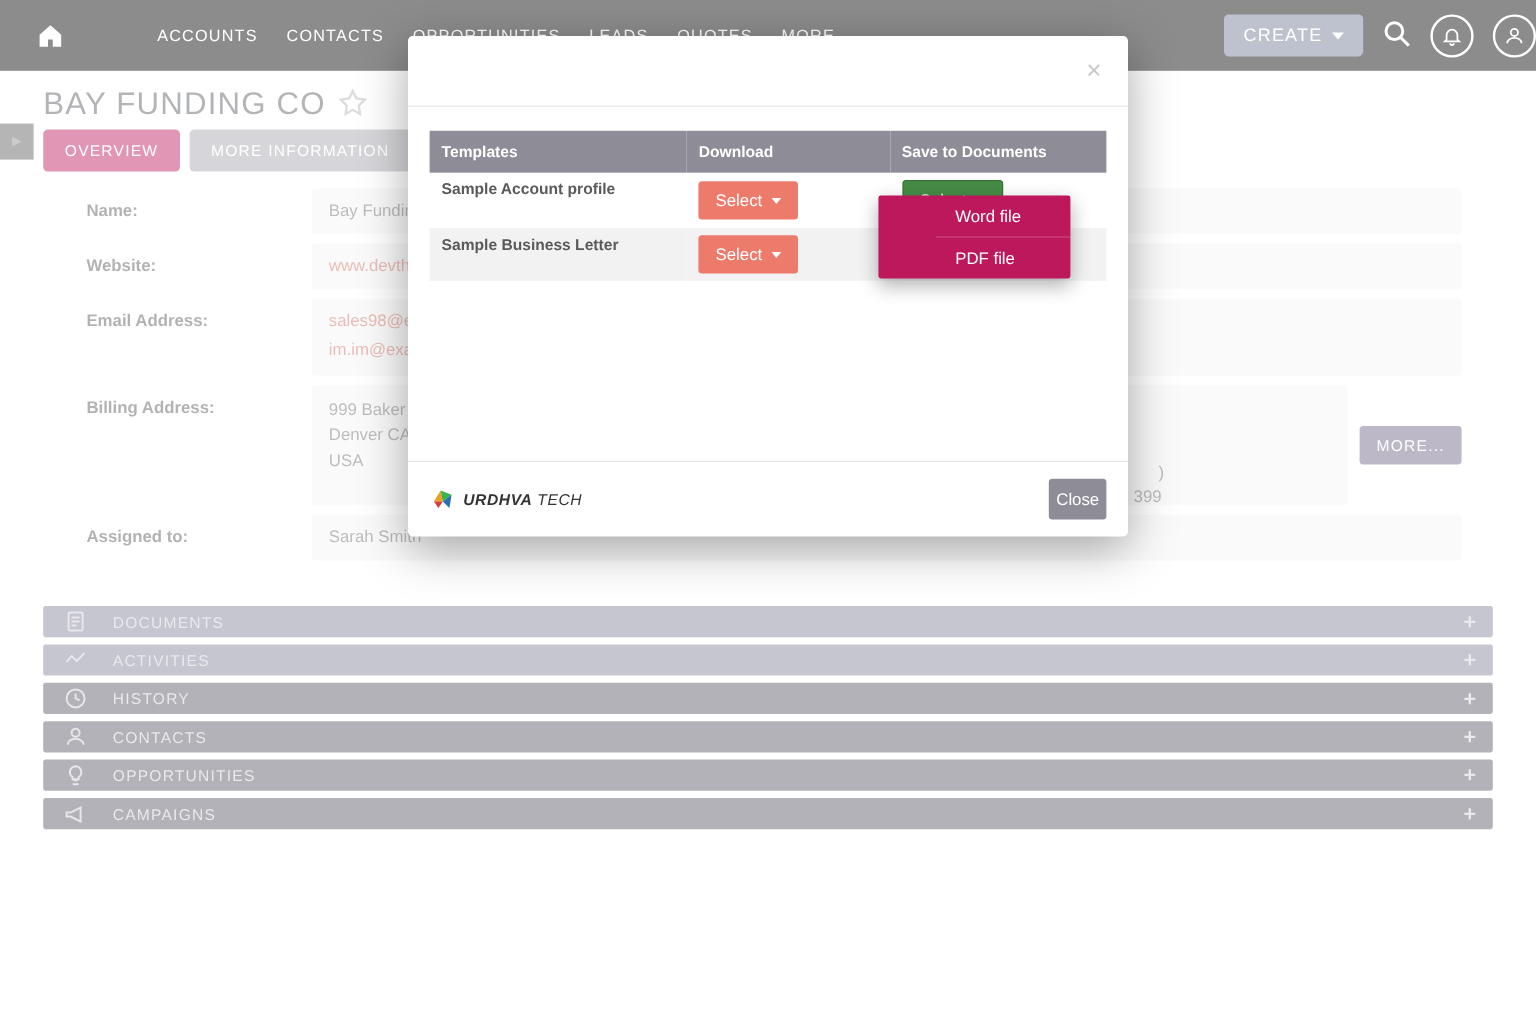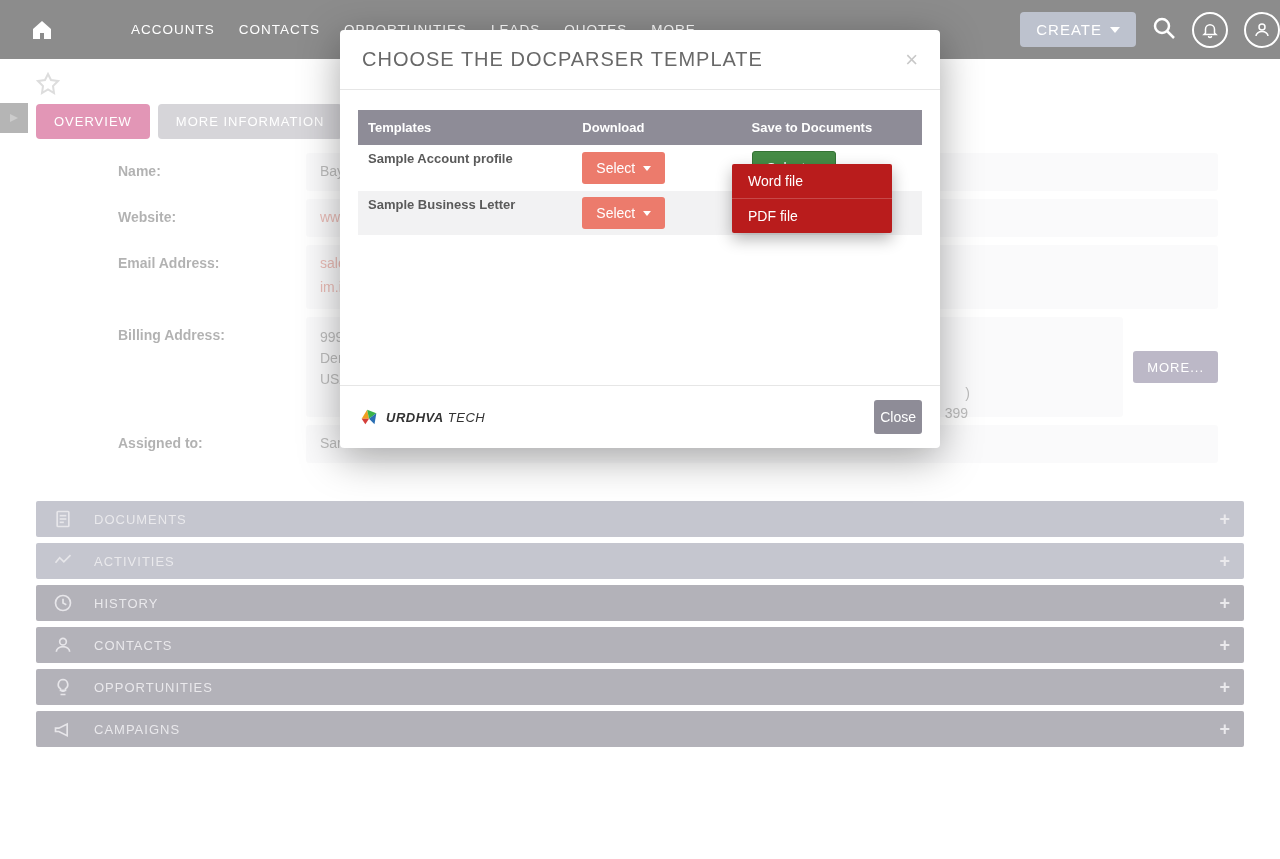--- a/index.html
+++ b/index.html
@@ -82,21 +82,21 @@
     font-size: 13px;
     letter-spacing: 1px;
     color: #fff;
     border-radius: 4px;
   }
   .tab.active { background: #be185d; }
   .tab.inactive { background: #a4a2ab; }
   .tab.third { background: #a4a2ab; width: 40px; }
 
   .details-area { padding: 0 62px 30px 72px; }
-  .detail-row { display: flex; margin-bottom: 8px; margin-left: 46px; }
+  .detail-row { display: flex; margin-bottom: 8px; }
   .detail-label { width: 188px; font-weight: 600; color: #565656; font-size: 14px; padding-top: 10px; }
   .detail-value-box {
     background: #f4f4f6;
     border-radius: 3px;
     padding: 10px 14px;
     color: #6b6b6b;
     flex: 1;
     min-height: 38px;
     font-size: 14px;
   }
@@ -114,21 +114,21 @@
     letter-spacing: 1px;
     align-self: center;
     height: 32px;
   }
 
   
   .accordion-list { padding: 0 36px; display: flex; flex-direction: column; gap: 6px; }
   .accordion {
     background: #585464;
     color: #d0cfd6;
-    height: 36px;
+    height: 26px;
     display: flex;
     align-items: center;
     padding: 0 14px;
     gap: 18px;
     border-radius: 2px;
   }
   .accordion.light { background: #7e8094; }
   .accordion .acc-icon { width: 26px; display: flex; justify-content: center; }
   .accordion .acc-icon svg { width: 20px; height: 20px; fill: none; stroke: #c9c8d0; stroke-width: 2; }
   .accordion .acc-label { font-size: 13px; letter-spacing: 1px; font-weight: 500; }
@@ -196,25 +196,26 @@
   .btn-select.green { background: #468c46; border: 1px solid #357335; }
   .btn-select .caret {
     width: 0; height: 0;
     border-left: 4px solid transparent;
     border-right: 4px solid transparent;
     border-top: 5px solid #fff;
   }
 
   .dropdown-menu {
     position: absolute;
-    background: #b91c1c;
+    background: #be185d;
     color: #fff;
     border-radius: 2px;
     min-width: 160px;
     box-shadow: 0 6px 16px rgba(0,0,0,0.3);
+    padding-left: 48px;
   }
   .dropdown-menu .dd-item {
     padding: 9px 16px;
     font-size: 14px;
     cursor: pointer;
   }
   .dd-divider { height: 1px; background: rgba(255,255,255,0.2); }
 
   .modal-footer {
     border-top: 1px solid #e6e6e6;
@@ -284,20 +285,21 @@
     </div>
   </div>
 
   <div class="side-tab">
     <svg viewBox="0 0 12 12">
         <path d="M2 2 L10 6 L2 10 Z"></path>
       </svg>
   </div>
 
   <div class="page-title-row">
+    <div class="page-title">BAY FUNDING CO</div>
     <span class="star-icon">
       <svg viewBox="0 0 24 24">
           <path d="M12 3 L15 9 L22 10 L17 15 L18 22 L12 18.5 L6 22 L7 15 L2 10 L9 9 Z"></path>
         </svg>
     </span>
   </div>
 
   <div class="tabs-row">
     <div class="tab active">OVERVIEW</div>
     <div class="tab inactive">MORE INFORMATION</div>
@@ -402,21 +404,20 @@
       <span class="plus">+</span>
     </div>
   </div>
 
 </div>
 
 <div class="overlay"></div>
 
 <div class="modal">
   <div class="modal-header">
-    <div class="modal-title">CHOOSE THE DOCPARSER TEMPLATE</div>
     <button class="modal-close">×</button>
   </div>
   <div class="modal-body" style="position:relative;">
     <table class="tmpl-table">
       <thead>
         <tr>
           <th style="width:38%">Templates</th>
           <th style="width:30%">Download</th>
           <th>Save to Documents</th>
         </tr>

